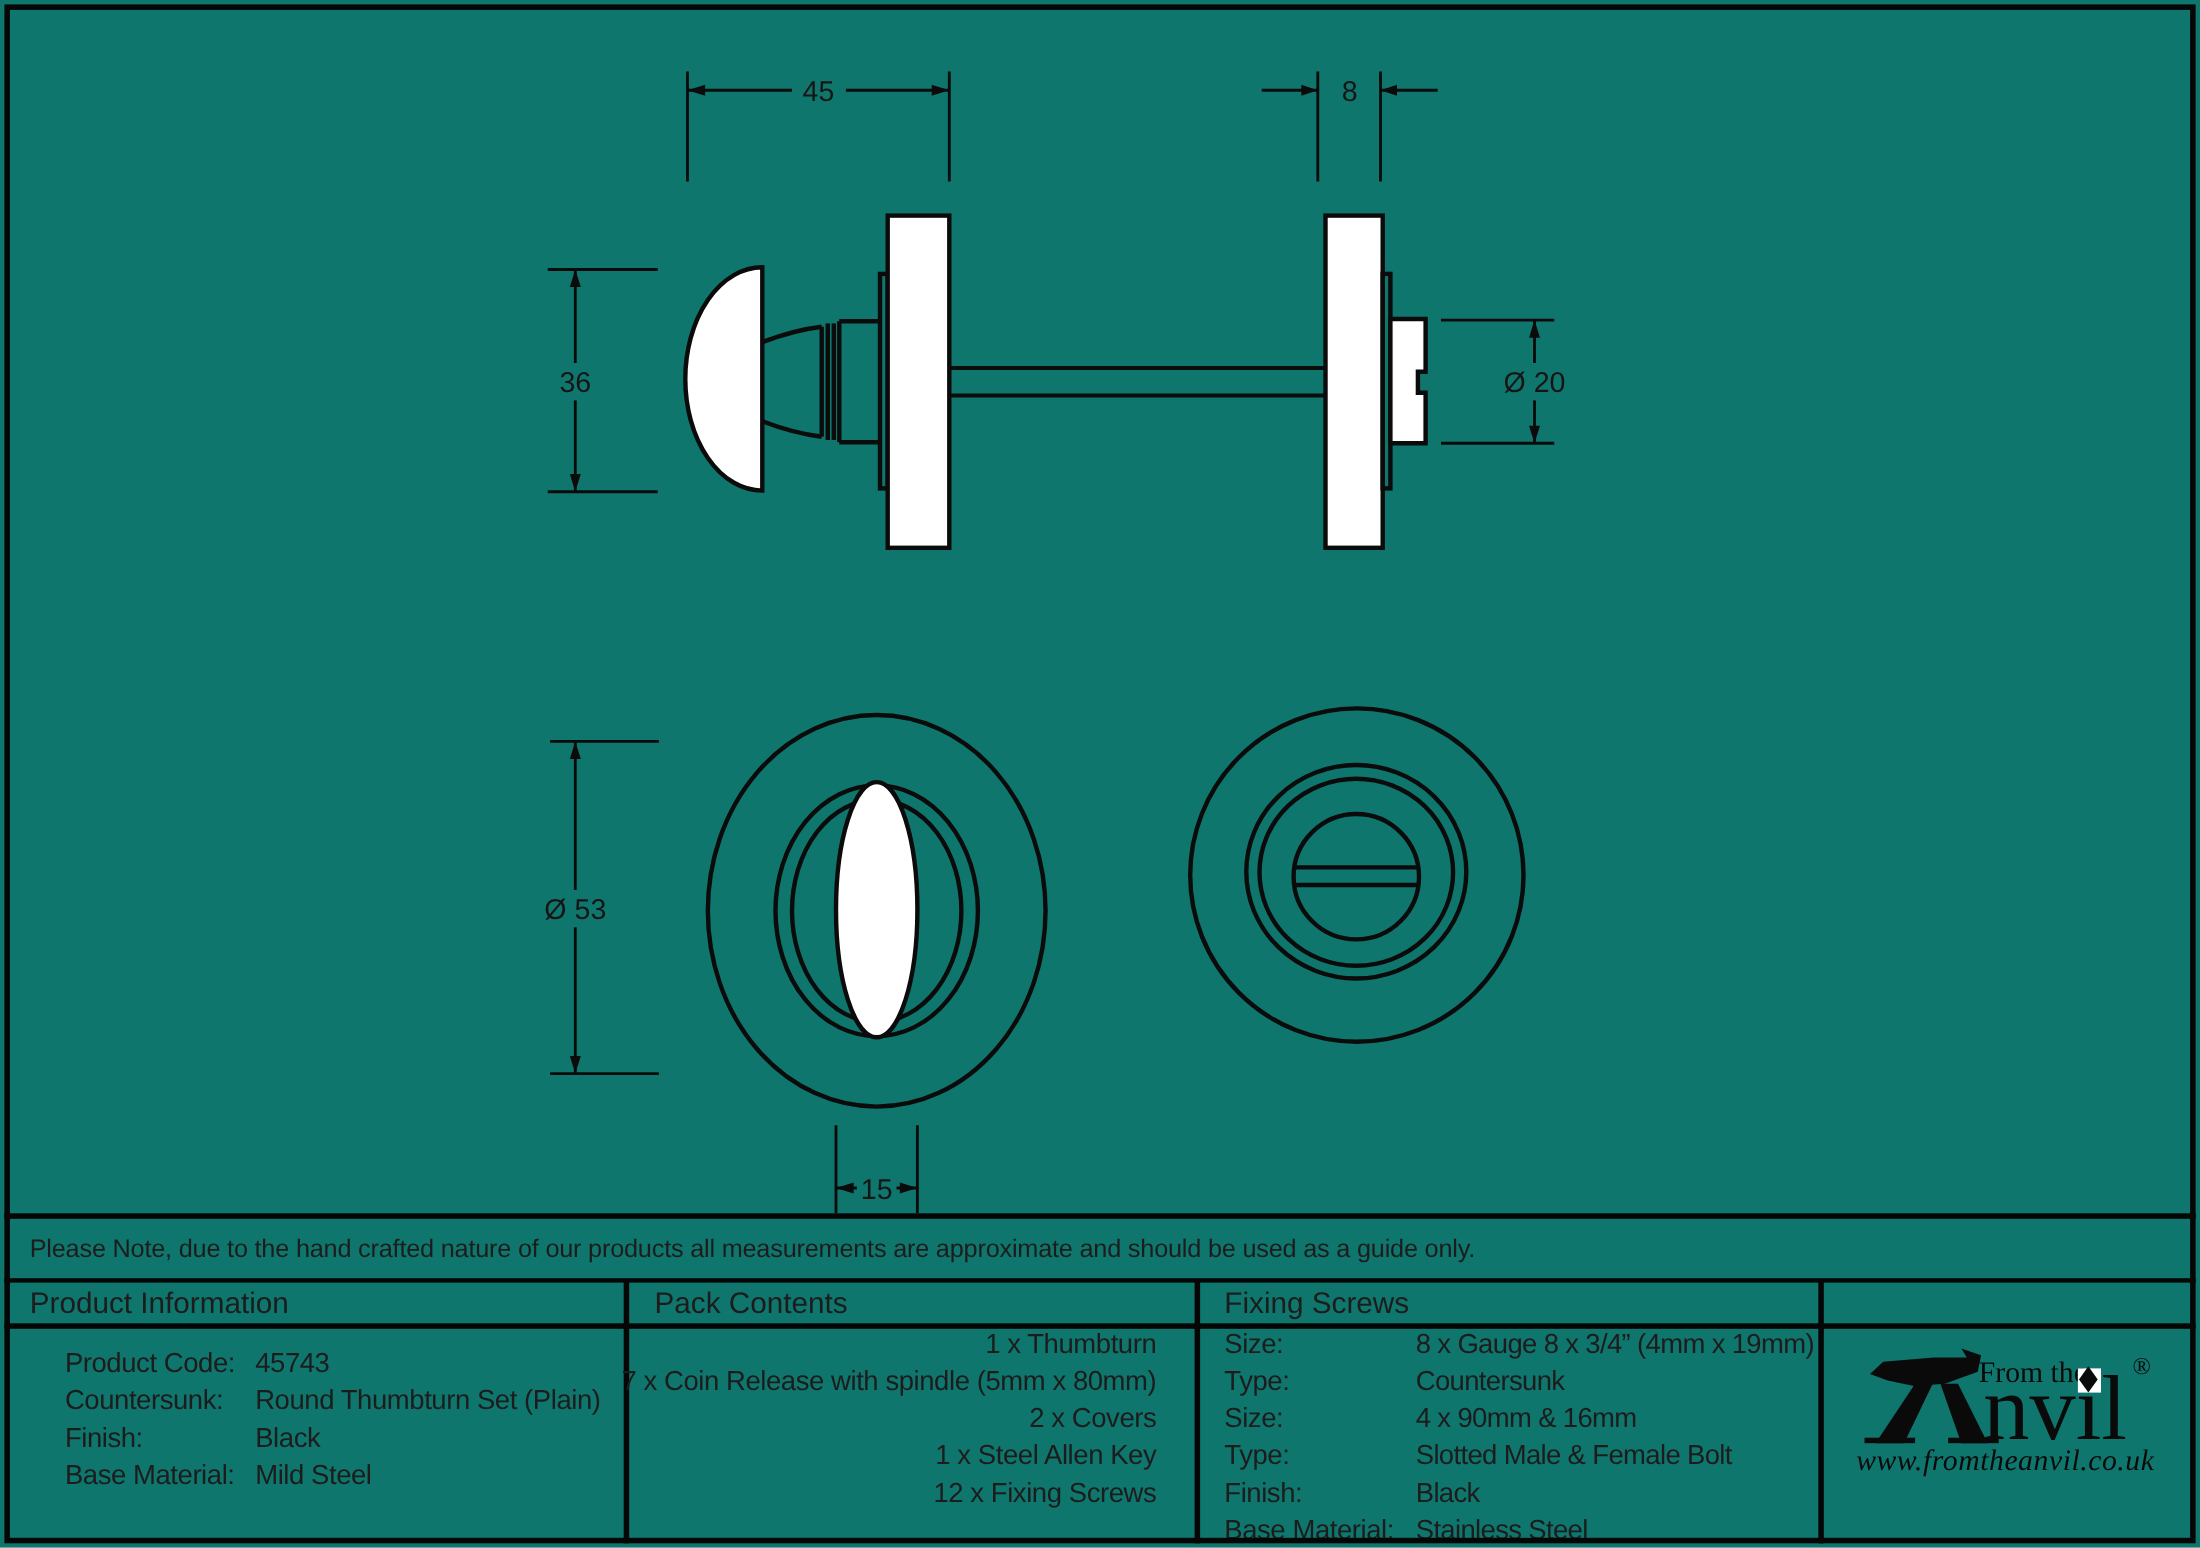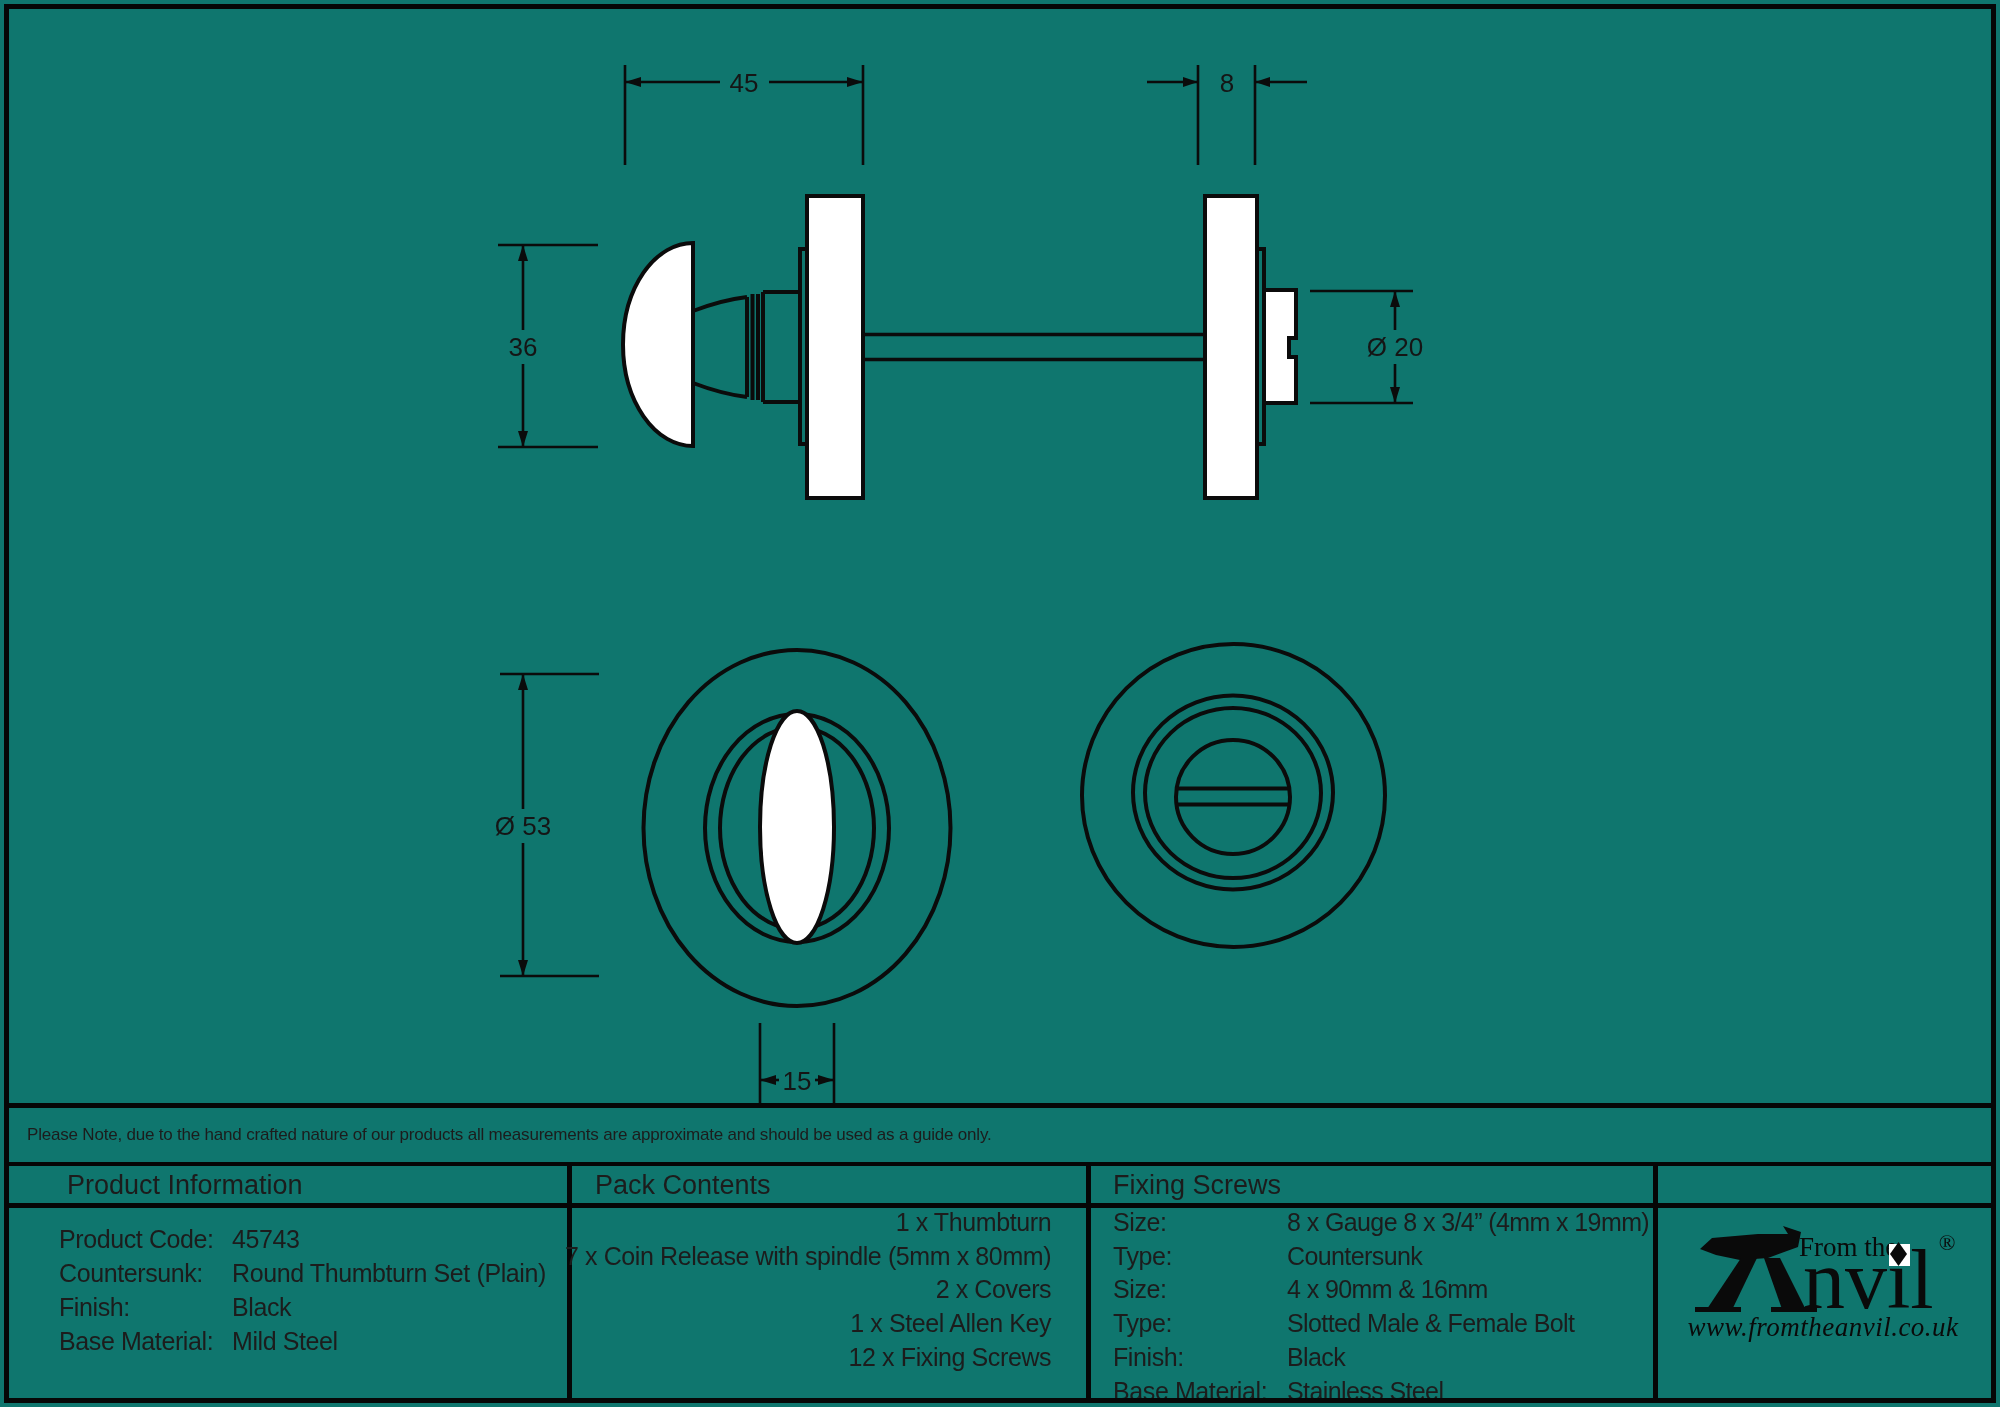--- a/index.html
+++ b/index.html
@@ -2,21 +2,21 @@
 <html><head>
 <meta charset="utf-8">
 <style>
   html,body{margin:0;padding:0;background:#e8e8e8;}
   .page{position:relative;width:2000px;height:1407px;background:#0f766e;font-family:"Liberation Sans","DejaVu Sans",sans-serif;color:#1c1c1c;overflow:hidden;}
   .frame{position:absolute;left:4px;top:4px;width:1982px;height:1389px;border:5px solid #060606;}
   .hline{position:absolute;left:4px;width:1992px;background:#060606;}
   .vline{position:absolute;top:1164px;height:239px;width:5px;background:#060606;}
   #art{position:absolute;left:0;top:0;}
   .dimtext{font-size:26px;fill:#151515;}
-  .note{position:absolute;left:27px;top:1108px;height:54px;line-height:54px;font-size:17px;letter-spacing:-0.2px;white-space:nowrap;}
+  .note{position:absolute;left:27px;top:1108px;height:54px;line-height:54px;font-size:23px;letter-spacing:-0.2px;white-space:nowrap;}
   .hdr{position:absolute;top:1168px;height:35px;line-height:35px;font-size:27px;white-space:nowrap;}
   .cell{position:absolute;font-size:25px;letter-spacing:-0.4px;white-space:nowrap;}
   .kv{display:flex;}
   .cell-product{left:27px;top:1222px;line-height:34px;}
   .cell-product .k{width:173px;flex:none;margin-left:32px;}
   .cell-pack{left:565px;top:1206px;line-height:33.7px;text-align:right;}
   .cell-fixing{left:1113px;top:1206px;line-height:33.7px;}
   .cell-fixing .k{width:174px;flex:none;}
   .cell-fixing .v{letter-spacing:-0.6px;}
   #logo{position:absolute;left:1655px;top:1206px;}
@@ -128,21 +128,21 @@
 
   <div class="hline" style="top:1103px;height:5px;"></div>
   <div class="hline" style="top:1162px;height:4px;"></div>
   <div class="hline" style="top:1203px;height:5px;"></div>
   <div class="vline" style="left:567px;"></div>
   <div class="vline" style="left:1086px;"></div>
   <div class="vline" style="left:1653px;"></div>
 
   <div class="note">Please Note, due to the hand crafted nature of our products all measurements are approximate and should be used as a guide only.</div>
 
-  <div class="hdr" style="left:27px;margin-left:40px;">Product Information</div>
+  <div class="hdr" style="left:27px;">Product Information</div>
   <div class="hdr" style="left:595px;">Pack Contents</div>
   <div class="hdr" style="left:1113px;">Fixing Screws</div>
 
   <div class="cell cell-product">
     <div class="kv">
         <span class="k">Product Code:</span>
         <span class="v">45743</span>
       </div>
     <div class="kv">
         <span class="k">Countersunk:</span>

